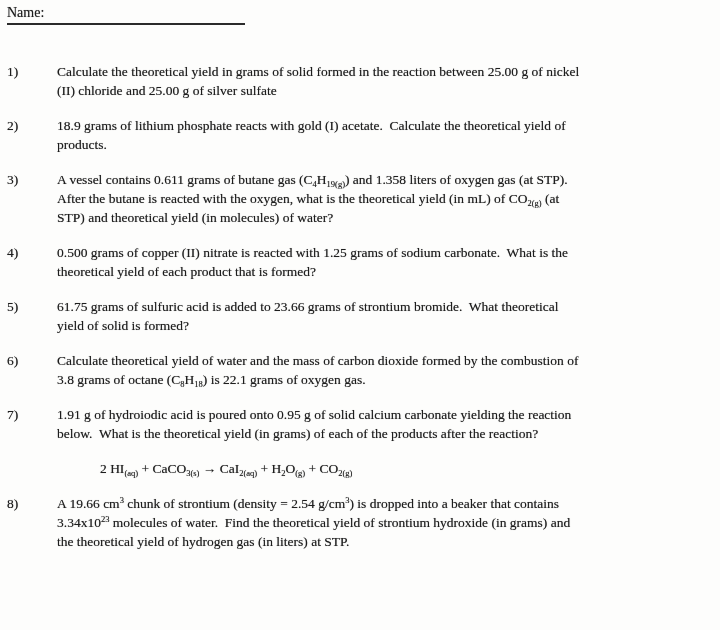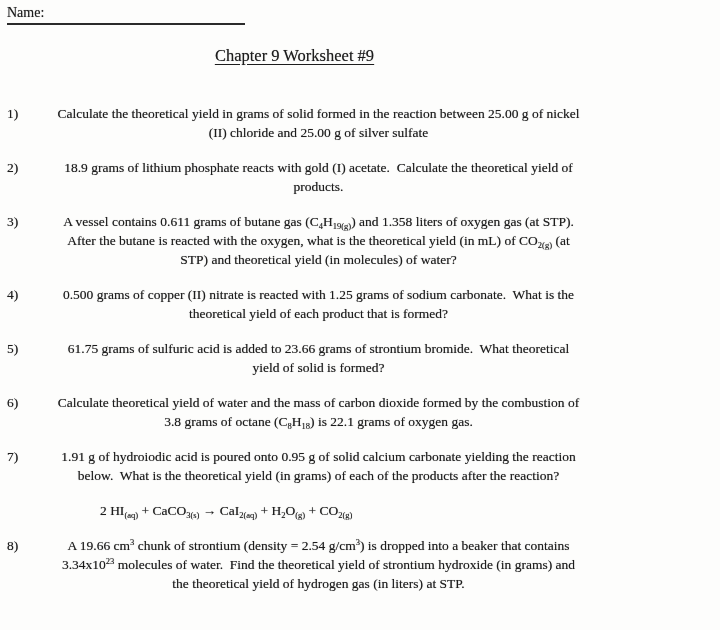--- a/index.html
+++ b/index.html
@@ -25,39 +25,36 @@
   .title-row { margin-top:19px; text-align:center; font-size:16.5px; line-height:23px; }
   .title-row .title-text { text-decoration:underline; text-underline-offset:3px; }
   .hint {
     margin-top:21px;
     font-size:13.5px; line-height:19px;
     white-space:pre-wrap;
   }
   .questions { margin-top:37px; }
   .q { display:flex; margin-bottom:16px; font-size:13.5px; line-height:19px; }
   .qnum { flex:0 0 50px; }
-  .qtext { flex:1; white-space:pre-wrap; padding-right:2px;text-align:center; }
+  .qtext { flex:1; white-space:pre-wrap; padding-right:2px; }
   .equation { margin:0 0 16px 93px; font-size:13.5px; line-height:19px;font-family:Liberation Serif, serif; }
   sub, sup { font-size:8.5px; line-height:0; }
   sub { vertical-align:-3px; }
   sup { vertical-align:5px; }
   b { font-weight:bold; }
 </style>
 </head>
 <body>
 
 <div class="page">
 
   <div class="name-row">
     <span class="name-line"><span>Name:</span></span>
   </div>
 
-  <div class="title-row">
-    <span class="title-text">Chapter 9 Worksheet #9</span>
-  </div>
 
 
   <div class="questions">
 
     <div class="q">
       <span class="qnum">1)</span>
       <span class="qtext">Calculate the theoretical yield in grams of solid formed in the reaction between 25.00 g of nickel (II) chloride and 25.00 g of silver sulfate</span>
     </div>
 
     <div class="q">

